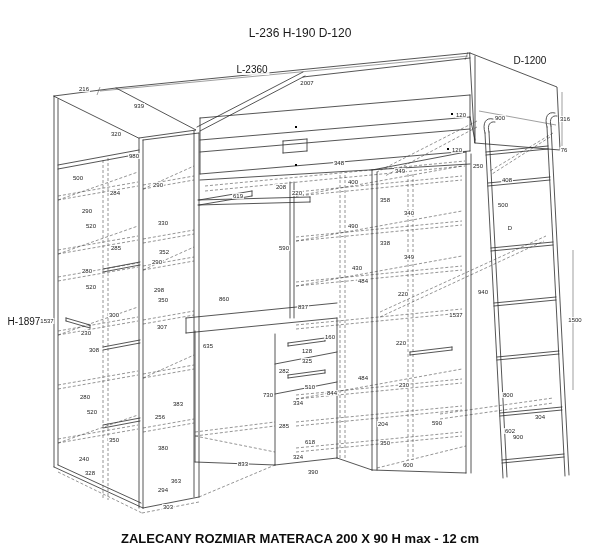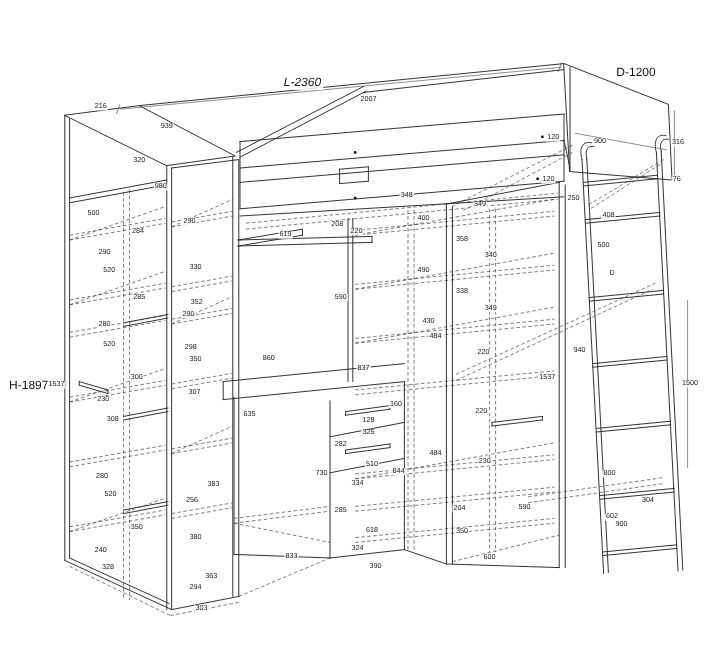--- a/index.html
+++ b/index.html
@@ -33,20 +33,21 @@
   }
   .marker-dot{
     position:absolute;width:2px;height:2px;background:#000;transform:translate(-50%,-50%);
   }
 </style>
 </head>
 <body>
 
 <div id="stage">
 
+  <div class="subtitle">L-236 H-190 D-120</div>
 
   <svg id="drawing" width="600" height="558" viewBox="0 0 600 558" xmlns="http://www.w3.org/2000/svg">
 
     <g stroke="#2b2b2b" stroke-width="0.8" fill="none" stroke-linecap="round">
 
       <path d="M54,96 L116,88 L196,130 L139,138 Z"></path>
       <path d="M54,96 L54,467"></path>
       <path d="M58,99 L58,465"></path>
       <path d="M139,138 L139,508"></path>
       <path d="M143,140 L143,508"></path>
@@ -183,21 +184,21 @@
       <path d="M380,312 L546,236 M380,317 L544,241"></path>
       <path d="M440,414 L553,398 M440,419 L553,403"></path>
 
       <path d="M195,432 L275,422 M195,436 L275,426"></path>
       <path d="M195,436 L275,452"></path>
       <path d="M199,497 L275,465"></path>
     </g>
   </svg>
 
   <div id="labels-layer">
-      <span class="dim-primary" style="left: 252px; top: 70px; font-style: italic;">L-2360</span>
+      <span class="dim-primary" style="left: 252px; top: 70px;">L-2360</span>
       <span class="dim-primary" style="left: 530px; top: 61px;">D-1200</span>
       <span class="dim-primary" style="left: 24px; top: 322px;">H-1897</span>
       <span class="dim-label" style="left: 84px; top: 89px;">216</span>
       <span class="dim-label" style="left: 139px; top: 106px;">939</span>
       <span class="dim-label" style="left: 116px; top: 134px;">320</span>
       <span class="dim-label" style="left: 134px; top: 156px;">980</span>
       <span class="dim-label" style="left: 78px; top: 178px;">500</span>
       <span class="dim-label" style="left: 115px; top: 193px;">284</span>
       <span class="dim-label" style="left: 158px; top: 185px;">290</span>
       <span class="dim-label" style="left: 87px; top: 211px;">290</span>
@@ -280,13 +281,14 @@
       <span class="dim-label" style="left: 298px; top: 457px;">324</span>
       <span class="dim-label" style="left: 243px; top: 464px;">833</span>
       <span class="dim-label" style="left: 408px; top: 465px;">600</span>
       <span class="dim-label" style="left: 313px; top: 472px;">390</span>
       <span class="marker-dot" style="left: 452px; top: 114px;"></span>
       <span class="marker-dot" style="left: 448px; top: 149px;"></span>
       <span class="marker-dot" style="left: 296px; top: 127px;"></span>
       <span class="marker-dot" style="left: 296px; top: 165px;"></span>
     </div>
 
+  <div class="footer">ZALECANY ROZMIAR MATERACA 200 X 90  H max - 12 cm</div>
 </div>
 
 </body></html>

